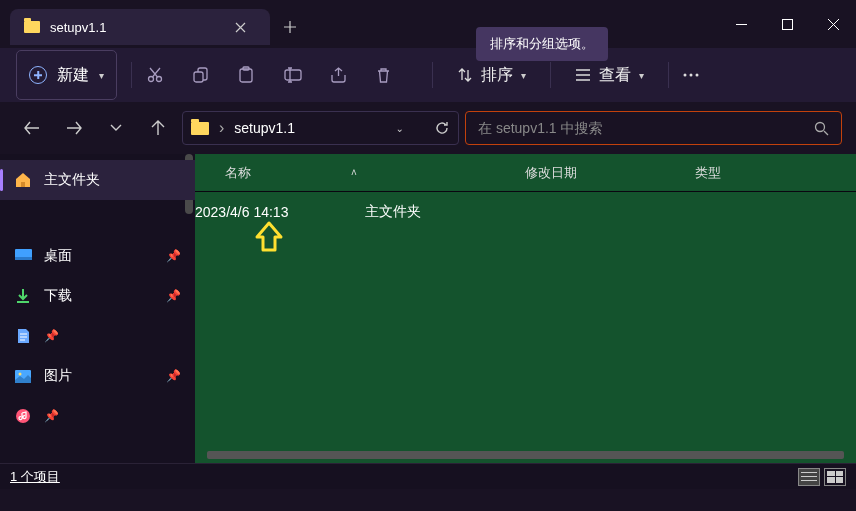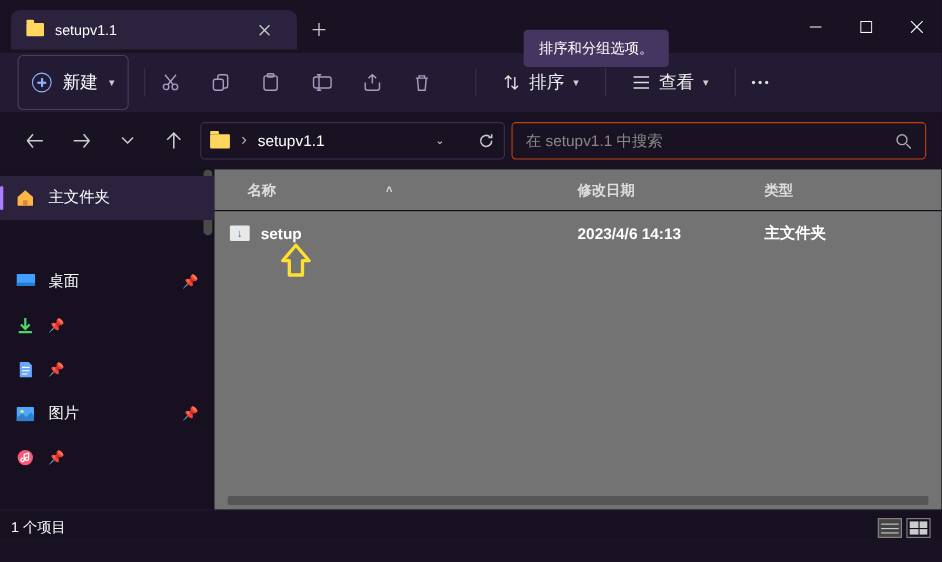--- a/index.html
+++ b/index.html
@@ -41,36 +41,36 @@
 .sidebar { width: 195px; background: #161020; overflow-y: auto; padding-top: 6px; position: relative; }
 .sb-item { height: 40px; display: flex; align-items: center; padding: 0 14px; gap: 12px; cursor: pointer; position: relative; }
 .sb-item.active { background: #2b223d; }
 .sb-item.active::before { content: ''; position: absolute; left: 0; top: 9px; width: 3px; height: 22px; background: #a87fff; border-radius: 2px; }
 .sb-icon { width: 18px; height: 18px; display: flex; align-items: center; justify-content: center; }
 .sb-label { font-size: 14px; flex: 1; }
 .pin { color: #888; font-size: 12px; }
 .sb-group-gap { height: 36px; }
 .sb-scroll { position: absolute; right: 2px; top: 0; width: 8px; height: 60px; background: #4a4a4a; border-radius: 4px; }
 
-.content { flex: 1; background: #737373; display: flex; flex-direction: column; position: relative; font-weight: bold; }
+.content { flex: 1; background: #14532d; display: flex; flex-direction: column; position: relative; }
 .col-header { height: 38px; border-bottom: 1px solid #0a0610; display: flex; align-items: center; font-size: 13px; color: #ddd; }
 .col-name { width: 330px; padding-left: 30px; display: flex; align-items: center; gap: 100px; }
 .sort-ind { font-size: 10px; }
 .col-date { width: 170px; }
 .col-type { flex: 1; }
 .row { height: 40px; display: flex; align-items: center; font-size: 14px; cursor: pointer; }
 .row .cell-name { width: 330px; padding-left: 14px; display: flex; align-items: center; gap: 10px; }
 .exe-icon { width: 18px; height: 14px; background: #e8e8e8; border-radius: 1px; position: relative; display:flex; align-items:center; justify-content:center; }
 .exe-icon::after { content: '↓'; color: #2a6ec8; font-size: 10px; font-weight: bold; }
 .row .cell-date { width: 170px; }
 .row .cell-type { flex: 1; }
 .arrow-anno { position: absolute; left: 56px; top: 66px; }
 .h-scroll { position: absolute; bottom: 4px; left: 12px; right: 12px; height: 8px; background: #555; border-radius: 2px; }
 
-.statusbar { height: 26px; border-top: 1px solid #2a2236; display: flex; align-items: flex-end; padding: 0 10px; font-size: 13px; background: #161020; }
+.statusbar { height: 26px; border-top: 1px solid #2a2236; display: flex; align-items: center; padding: 0 10px; font-size: 13px; background: #161020; text-decoration: underline; }
 .status-text { flex: 1; }
 .status-r { display: flex; gap: 4px; }
 .view-toggle { width: 22px; height: 18px; border: 1px solid #888; display: flex; flex-direction: column; justify-content: space-around; padding: 2px; }
 .view-toggle.active { background: #444; }
 .view-toggle .line { height: 1px; background: #ccc; }
 
 svg { display: block; }
 </style>
 </head>
 <body>
@@ -242,20 +242,21 @@
         </div>
       <span class="sb-label">桌面</span>
       <span class="pin">📌</span>
     </div>
     <div class="sb-item">
       <div class="sb-icon">
           <svg width="14" height="16">
             <path d="M7 1 V10 M3 7 L7 11 L11 7 M1 14 H13" stroke="#4fd66b" fill="none" stroke-width="2"></path>
           </svg>
         </div>
+      <span class="sb-label">下载</span>
       <span class="pin">📌</span>
     </div>
     <div class="sb-item">
       <div class="sb-icon">
           <svg width="13" height="16">
             <path d="M1 1 H9 L12 4 V15 H1 Z" fill="#6aa8ff"></path>
             <path d="M3 6 H10 M3 9 H10 M3 12 H8" stroke="#fff" stroke-width="1"></path>
           </svg>
         </div>
       <span class="pin">📌</span>
@@ -285,24 +286,20 @@
   <div class="content">
     <div class="col-header">
       <div class="col-name">
         <span>名称</span>
         <span class="sort-ind">˄</span>
       </div>
       <div class="col-date">修改日期</div>
       <div class="col-type">类型</div>
     </div>
     <div class="row">
-      <div class="cell-name">
-        <div class="exe-icon"></div>
-        <span>setup</span>
-      </div>
       <div class="cell-date">2023/4/6 14:13</div>
       <div class="cell-type">主文件夹</div>
     </div>
     <svg class="arrow-anno" width="36" height="36" viewBox="0 0 36 36">
         <path d="M18 3 L30 17 H24 V30 H12 V17 H6 Z" fill="none" stroke="#ffe030" stroke-width="3" stroke-linejoin="round"></path>
       </svg>
     <div class="h-scroll"></div>
   </div>
 </div>
 

